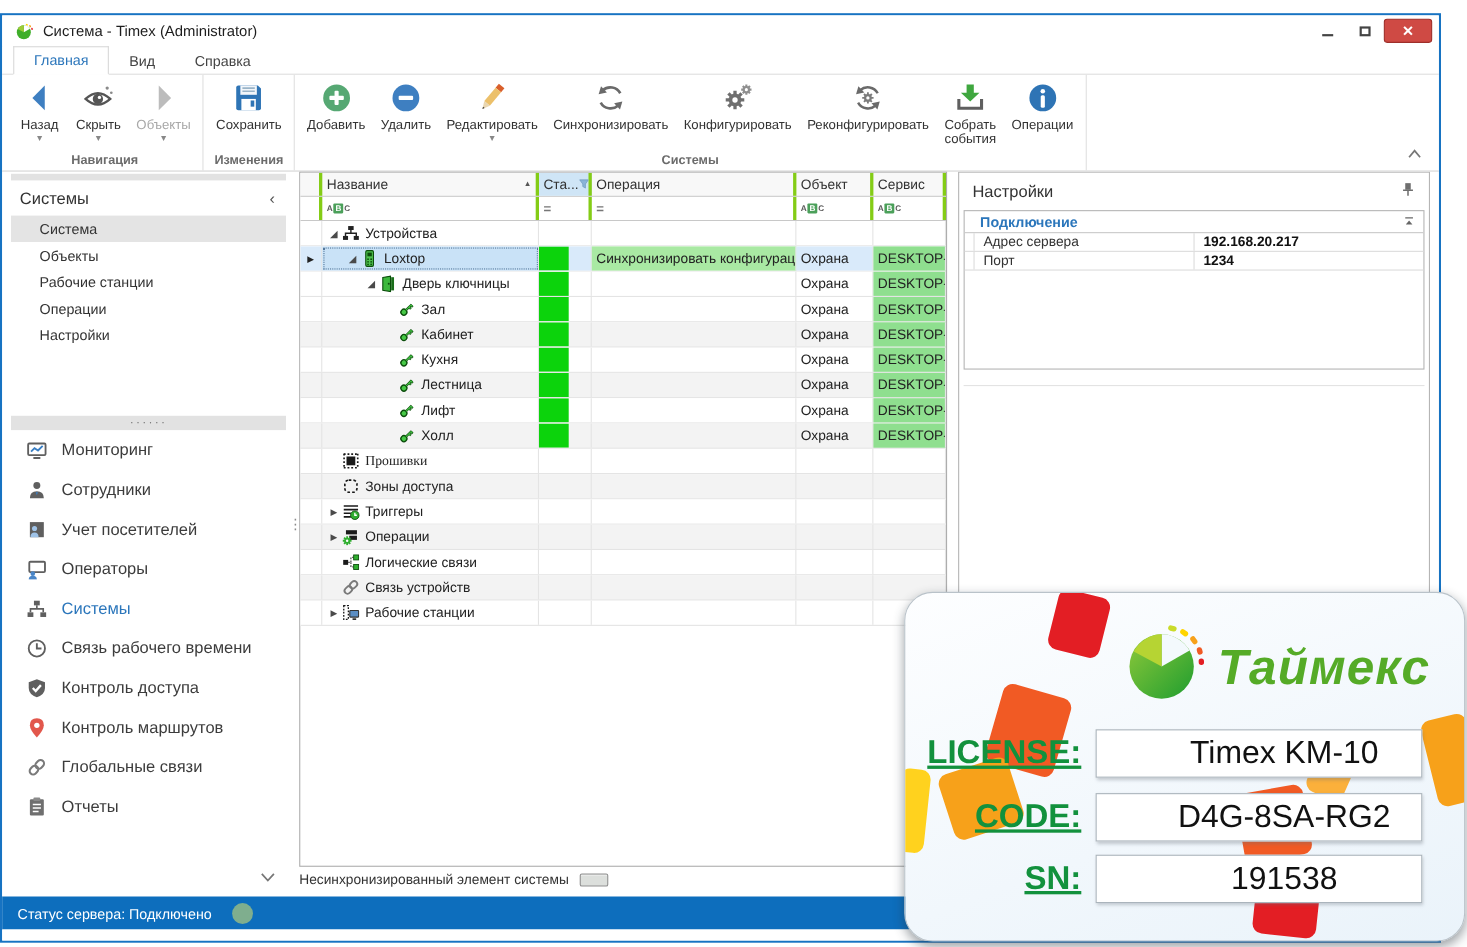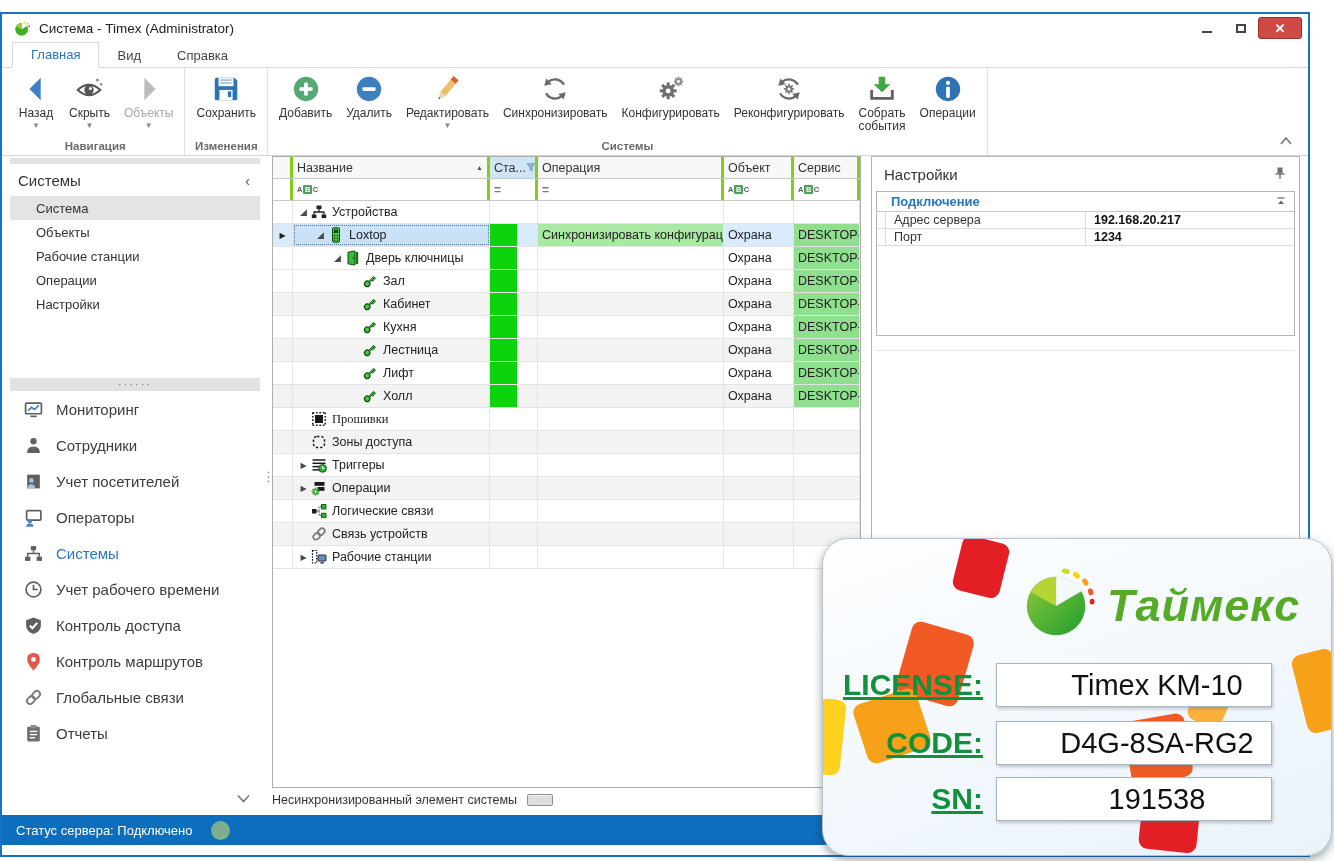--- a/index.html
+++ b/index.html
@@ -116,21 +116,21 @@
   .win-bottom { height:10px; background:#fff; }
 
   
   .license-card { position:absolute; left:822px; top:538px; width:510px; height:318px; background:linear-gradient(160deg,#fdfeff 0%,#f1f7fc 60%,#eaf3fa 100%); border:1px solid #b9c2c9; border-radius:26px; box-shadow:0 4px 10px rgba(40,50,60,.45); overflow:hidden; z-index:50; }
   .confetti { position:absolute; border-radius:9px; }
   .card-logo { position:absolute; left:196px; top:26px; display:flex; align-items:center; z-index:2;text-align:center; }
   .card-logo svg { width:78px; height:78px; }
   .brand { font-size:45px; font-weight:bold; font-style:italic; color:#55ab27; margin-left:10px; letter-spacing:1px; }
   .card-row { position:absolute; left:0; width:100%; height:44px; display:flex; align-items:center; z-index:2; }
   .card-label { width:160px; text-align:right; font-size:30px; font-weight:bold; color:#12913d;text-decoration:underline; }
-  .card-box { position:absolute; left:173px; width:276px; height:44px; background:#fff; border:1px solid #aab4bc; box-shadow:1px 2px 3px rgba(100,110,120,.35); display:flex; align-items:center; justify-content:center; font-size:29px; color:#111;padding-left:46px; }
+  .card-box { position:absolute; left:173px; width:297px; height:44px; background:#fff; border:1px solid #aab4bc; box-shadow:1px 2px 3px rgba(100,110,120,.35); display:flex; align-items:center; justify-content:center; font-size:29px; color:#111;padding-left:46px; }
 </style>
 </head>
 <body>
 
 <div class="stage">
   <div class="app-window">
 
     <div class="titlebar">
       <span class="app-logo">
         <svg viewBox="0 0 20 20">
@@ -416,21 +416,21 @@
               </span>
               <span class="m-label">Системы</span>
             </div>
             <div class="module-item">
               <span class="icn">
                 <svg viewBox="0 0 18 18">
                   <circle cx="9" cy="9" r="7" fill="none" stroke="#5f5f5f" stroke-width="1.6"></circle>
                   <path d="M9 4.5 V9 H13" fill="none" stroke="#5f5f5f" stroke-width="1.6"></path>
                 </svg>
               </span>
-              <span class="m-label">Учет рабочего времени</span>
+              <span class="m-label">Связь рабочего времени</span>
             </div>
             <div class="module-item">
               <span class="icn">
                 <svg viewBox="0 0 18 18">
                   <path d="M9 1.5 L16 4 V9 Q16 14.5 9 17 Q2 14.5 2 9 V4 Z" fill="#5f5f5f"></path>
                   <path d="M5.5 9 L8 11.5 L12.5 6.5" stroke="#fff" stroke-width="2" fill="none"></path>
                 </svg>
               </span>
               <span class="m-label">Контроль доступа</span>
             </div>

